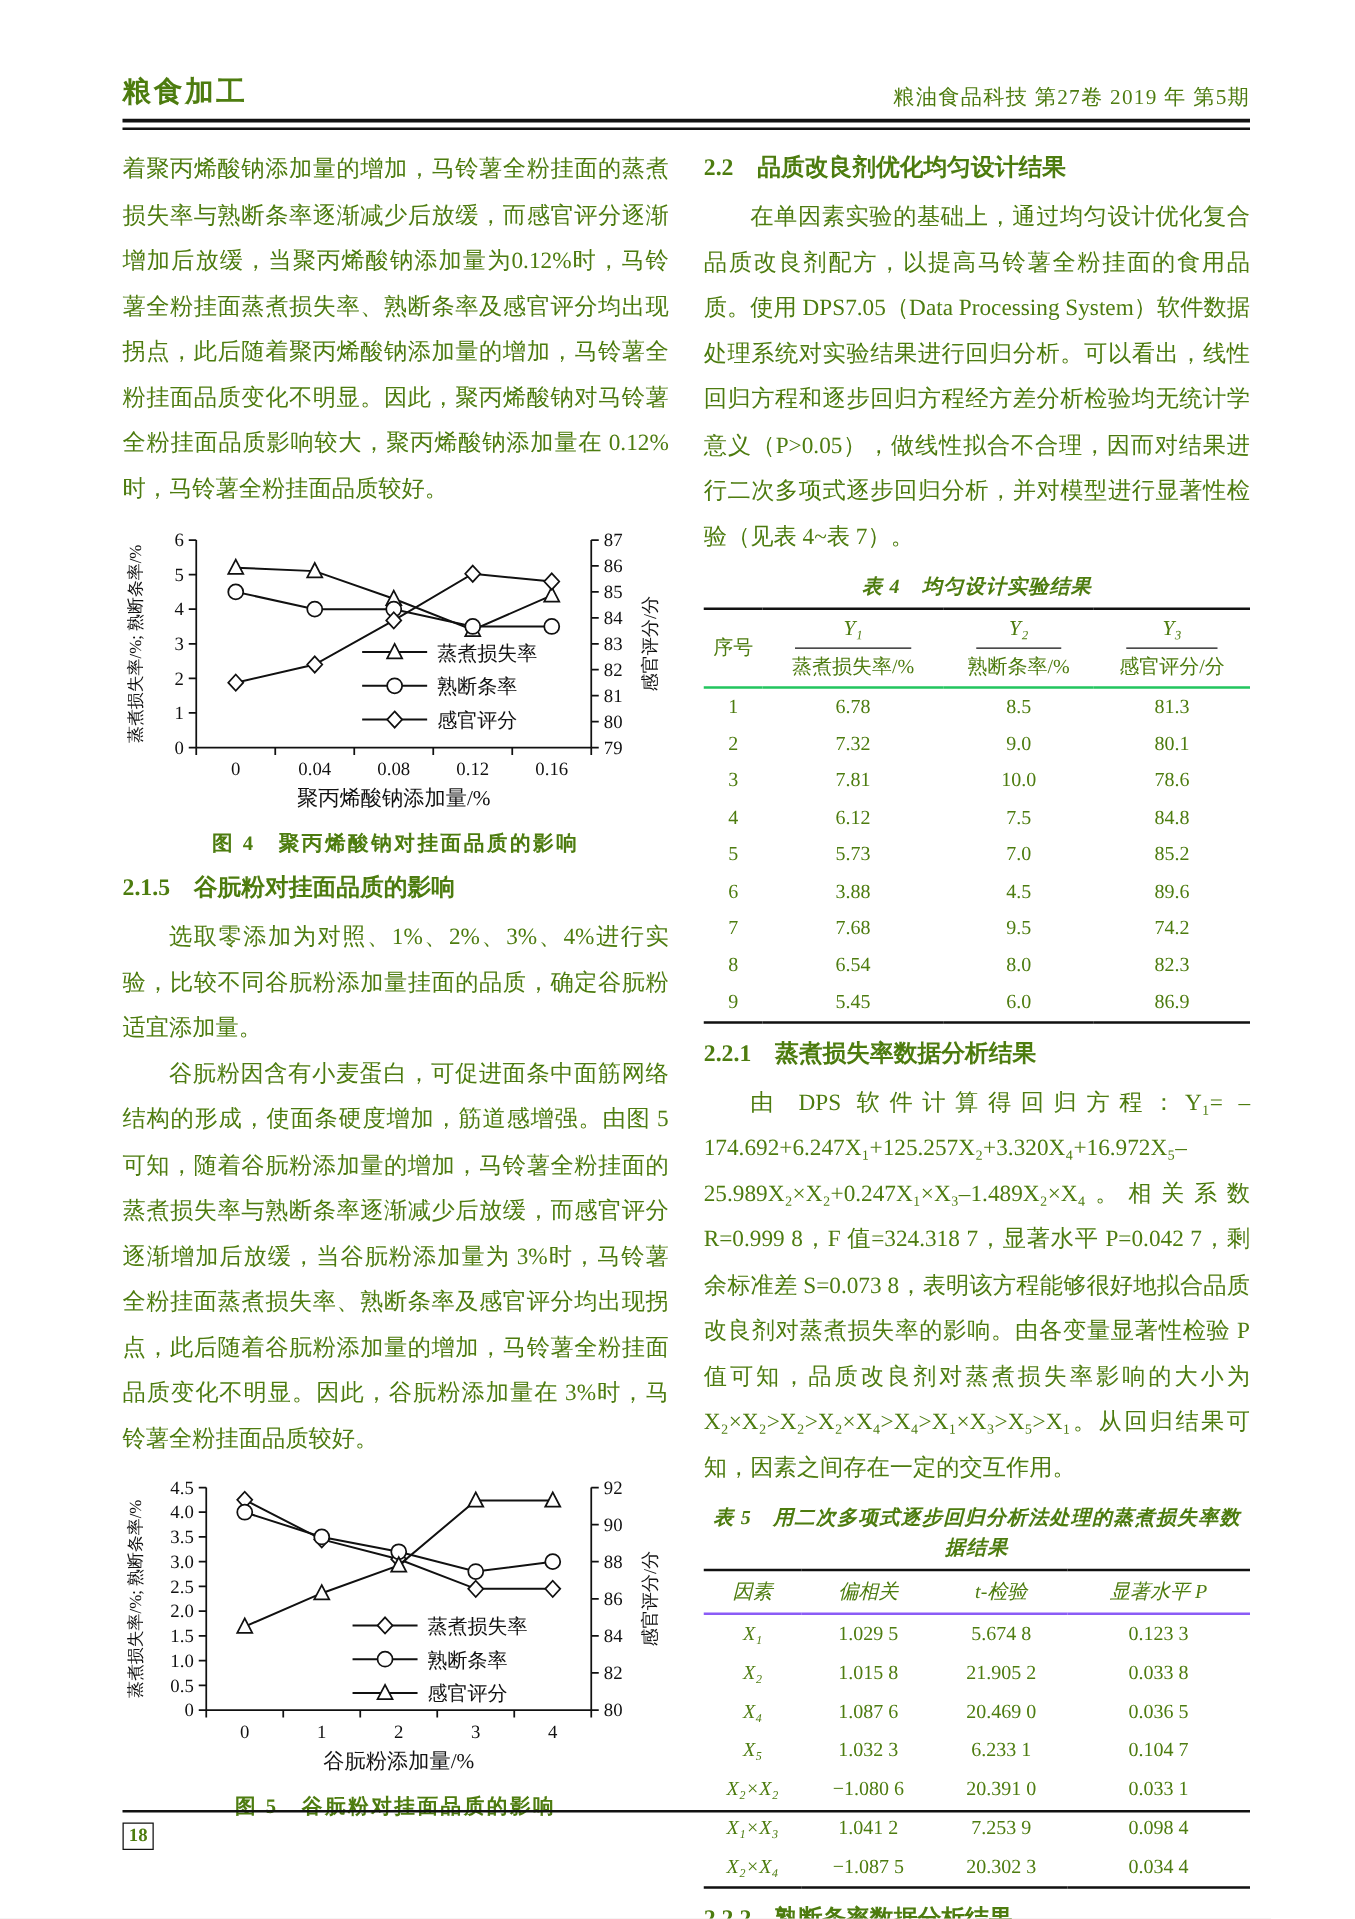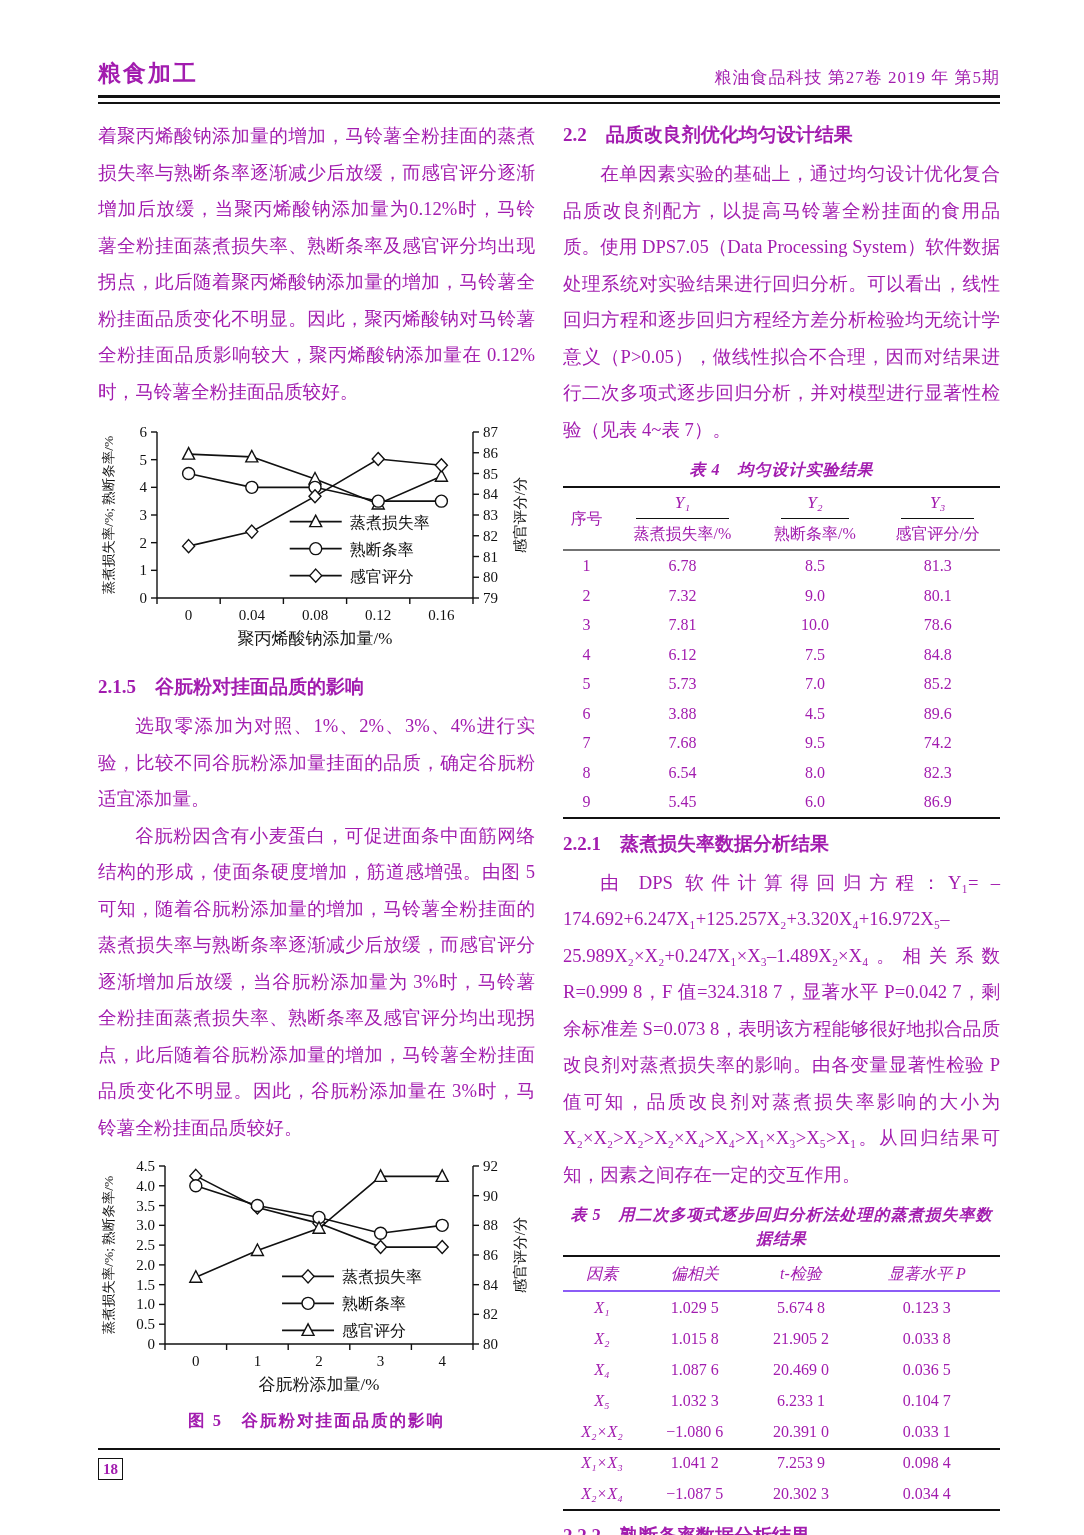--- a/index.html
+++ b/index.html
@@ -1,21 +1,21 @@
 <!DOCTYPE html>
 <html><head>
 <meta charset="utf-8">
 <style>
   html,body{margin:0;padding:0;background:#e8e8e8;}
   .page{
     position:relative;
     width:1084px;height:1535px;
     background:#ffffff;
     font-family:"Liberation Serif","DejaVu Serif",serif;
-    color:#a21caf;
+    color:#4d7c0f;
     overflow:hidden;
     box-sizing:border-box;
     padding:58px 84px 0 98px;
   }
   
   .hdr{display:flex;justify-content:space-between;align-items:flex-end;}
   .hdr-left{font-size:23px;font-weight:bold;letter-spacing:2px;}
   .hdr-right{font-size:17px;letter-spacing:1px;}
   .rule-double{margin-top:6px;height:4px;border-top:3px solid #111;border-bottom:2px solid #111;}
   
@@ -24,21 +24,21 @@
   p.body{font-size:18.6px;line-height:36.5px;text-align:justify;margin:0;}
   p.ind{text-indent:2em;}
   h3.sec{font-size:19px;font-weight:bold;margin:8px 0 4px 0;line-height:34px;}
   .fig{margin:10px 0 2px 0;text-align:center;}
   .fig svg{display:block;margin:0 auto;}
   .fig-caption{font-size:16.5px;font-weight:bold;letter-spacing:2px;margin-top:2px;}
   .tbl-caption{font-size:16px;font-weight:bold;text-align:center;letter-spacing:1px;margin:10px 0 4px 0;line-height:24px;font-style:italic;}
   table{width:100%;border-collapse:collapse;font-size:16px;}
   table th,table td{font-weight:normal;text-align:center;padding:0;}
   #table4{border-top:2.5px solid #111;border-bottom:2.5px solid #111;}
-  #table4 thead{border-bottom:2px solid #737373;}
+  #table4 thead{border-bottom:2px solid #22c55e;}
   #table4 thead th{line-height:30px;}
   #table4 tbody td{line-height:29.5px;}
   #table4 .group-y{font-style:italic;font-size:17px;}
   #table4 .group-y span{display:block;border-bottom:1.5px solid #111;margin:0 26px;line-height:30px;}
   #table5{border-top:2.5px solid #111;border-bottom:2.5px solid #111;}
   #table5 thead{border-bottom:2px solid #8b5cf6;font-style:italic;}
   #table5 thead th{line-height:33px;}
   #table5 tbody td{line-height:31px;}
   #table5 tbody td:first-child{font-style:italic;}
   
@@ -133,20 +133,21 @@
             <line x1="190.72" y1="128.64" x2="242.72" y2="128.64" stroke="#111" stroke-width="1.6"></line>
             <circle cx="216.72" cy="128.64" r="6" fill="#fff" stroke="#111" stroke-width="1.4"></circle>
             <text x="250.72" y="134.64" text-anchor="start" font-size="16" fill="#111" font-family="&quot;Liberation Serif&quot;,&quot;DejaVu Serif&quot;,serif">熟断条率</text>
             <line x1="190.72" y1="155.64" x2="242.72" y2="155.64" stroke="#111" stroke-width="1.6"></line>
             <polygon points="216.72,149.14 222.72,155.64 216.72,162.14 210.72,155.64" fill="#fff" stroke="#111" stroke-width="1.4"></polygon>
             <text x="250.72" y="161.64" text-anchor="start" font-size="16" fill="#111" font-family="&quot;Liberation Serif&quot;,&quot;DejaVu Serif&quot;,serif">感官评分</text>
             <text x="216" y="224" text-anchor="middle" font-size="17" fill="#111" font-family="&quot;Liberation Serif&quot;,&quot;DejaVu Serif&quot;,serif">聚丙烯酸钠添加量/%</text>
             <text x="14" y="95" text-anchor="middle" font-size="13.5" fill="#111" font-family="&quot;Liberation Serif&quot;,&quot;DejaVu Serif&quot;,serif" transform="rotate(-90 14 95)">蒸煮损失率/%; 熟断条率/%</text>
             <text x="426" y="95" text-anchor="middle" font-size="14.5" fill="#111" font-family="&quot;Liberation Serif&quot;,&quot;DejaVu Serif&quot;,serif" transform="rotate(-90 426 95)">感官评分/分</text>
           </svg>
+        <div class="fig-caption">图 4　聚丙烯酸钠对挂面品质的影响</div>
       </div>
 
       <h3 class="sec">2.1.5　谷朊粉对挂面品质的影响</h3>
       <p class="body ind">选取零添加为对照、1%、2%、3%、4%进行实验，比较不同谷朊粉添加量挂面的品质，确定谷朊粉适宜添加量。</p>
       <p class="body ind">谷朊粉因含有小麦蛋白，可促进面条中面筋网络结构的形成，使面条硬度增加，筋道感增强。由图 5 可知，随着谷朊粉添加量的增加，马铃薯全粉挂面的蒸煮损失率与熟断条率逐渐减少后放缓，而感官评分逐渐增加后放缓，当谷朊粉添加量为 3%时，马铃薯全粉挂面蒸煮损失率、熟断条率及感官评分均出现拐点，此后随着谷朊粉添加量的增加，马铃薯全粉挂面品质变化不明显。因此，谷朊粉添加量在 3%时，马铃薯全粉挂面品质较好。</p>
 
       <div class="fig">
         <svg id="chart5" width="436" height="252" viewBox="0 0 436 252">
             <line x1="66" y1="10" x2="66" y2="188" stroke="#111" stroke-width="1.4"></line>
             <line x1="66" y1="188" x2="374" y2="188" stroke="#111" stroke-width="1.4"></line>

